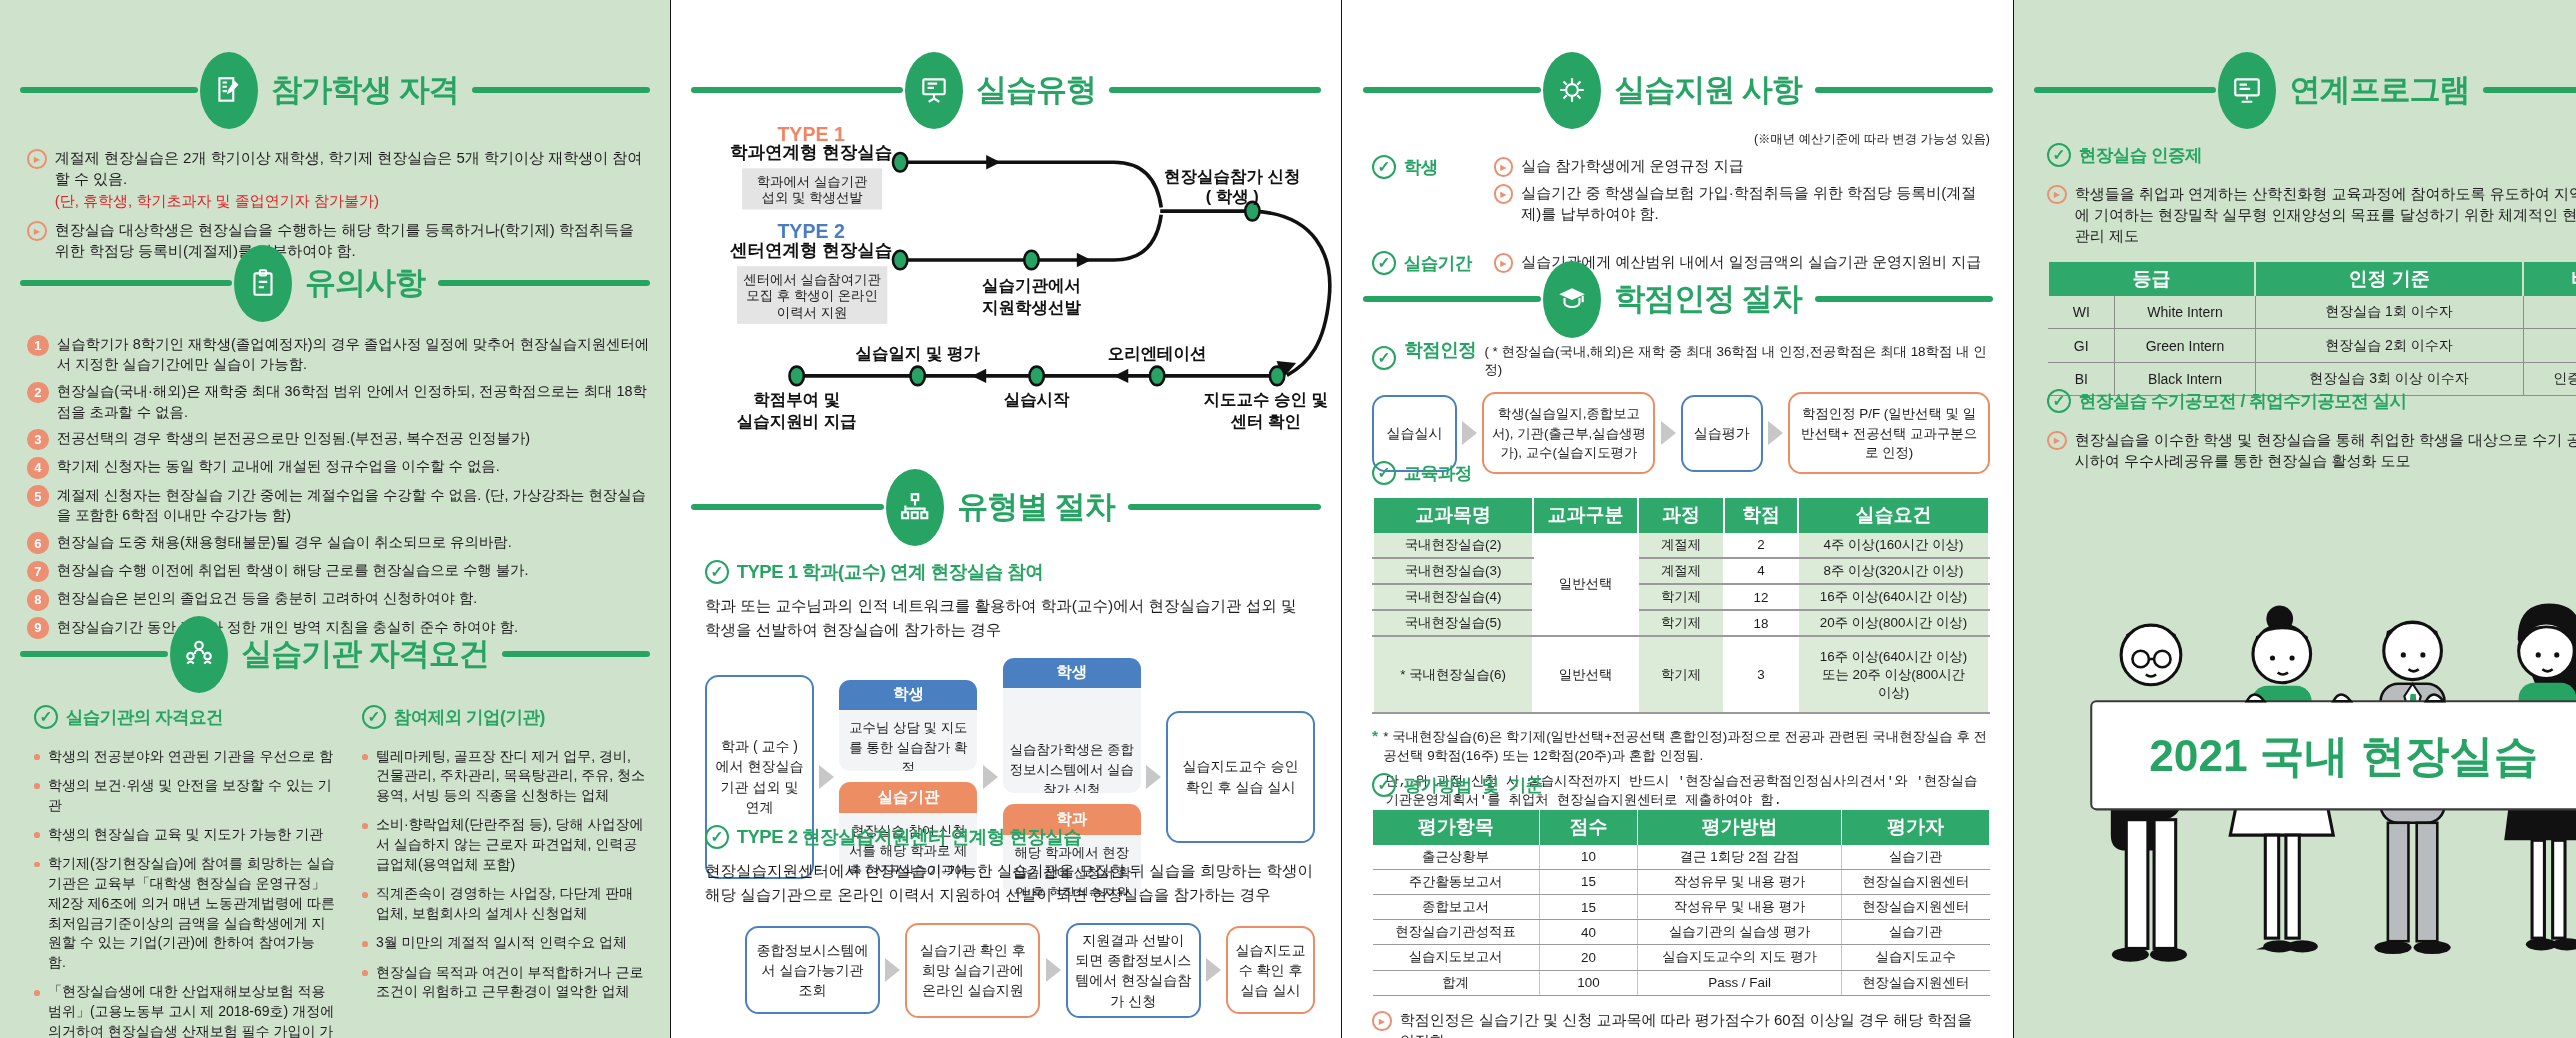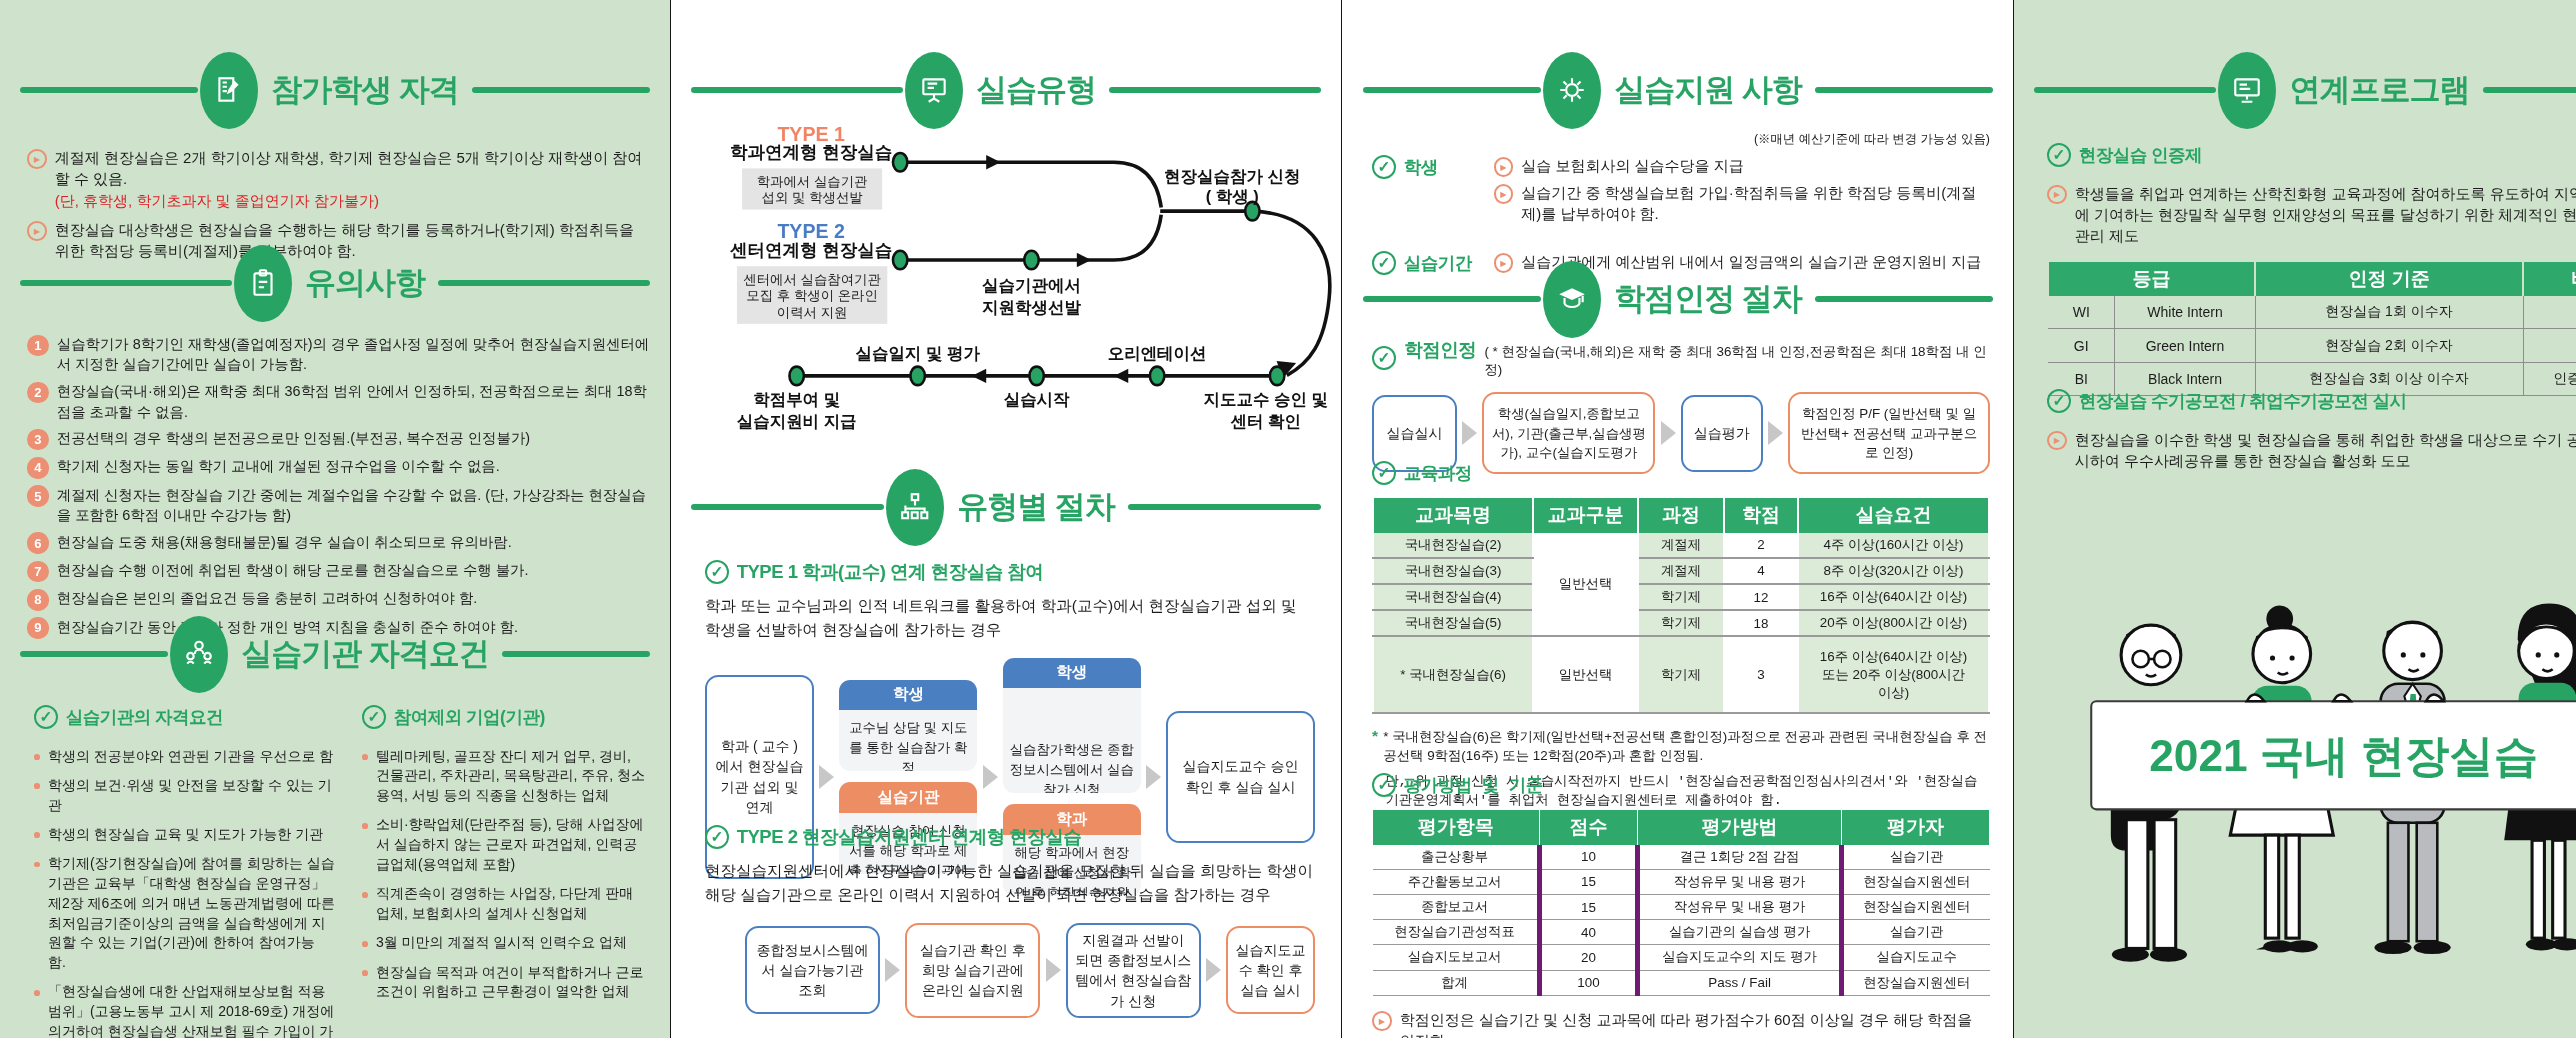--- a/index.html
+++ b/index.html
@@ -43,21 +43,21 @@
   .hh-blue{background:var(--blue);} .hh-orange{background:var(--boxorange);}
   .hb{font-size:13.4px;line-height:1.5;padding:8.2px 5.2px;}
 
   
   table{border-collapse:collapse;width:100%;}
   th{background:var(--tgreen);color:#fff;font-weight:bold;font-size:19px;padding:4.1px 2.1px;border-left:2.6px solid #fff;border-right:2.6px solid #fff;}
   td{text-align:center;vertical-align:middle;font-size:13.4px;padding:3.1px 2.1px;}
   .ktbl td{border-bottom:2.1px solid var(--gray);border-left:2.6px solid #fff;border-right:2.6px solid #fff;}
   .cg{background:var(--cellg);} .cw{background:#fff;}
   .etbl th{border-left:1.5px solid #fff;border-right:1.5px solid #fff;font-family:Liberation Mono, monospace;}
-  .etbl td{background:#fff;border-bottom:1.5px solid var(--gray);border-left:5px solid #701a75;border-right:1px solid #c4c4c4;}
+  .etbl td{background:#fff;border-bottom:1.5px solid var(--gray);border-left:1px solid #701a75;border-right:1px solid #c4c4c4;}
   .etbl tr td:first-child{border-left:none;} .etbl tr td:last-child{border-right:none;}
   .ctbl th{border-left:2.1px solid var(--panelbg);border-right:2.1px solid var(--panelbg);}
   .ctbl td{border-bottom:1.5px solid #8d8d8d;border-left:1px solid #8d8d8d;border-right:1px solid #8d8d8d;font-size:14px;padding:7.2px 2.1px;}
   .ctbl tr td:first-child{border-left:none;} .ctbl tr td:last-child{border-right:none;}
 
   .abs{position:absolute;}
   .desc{font-size:15.5px;line-height:1.55;}
   svg text{font-family:"Liberation Sans",sans-serif;}
 </style>
 </head>
@@ -367,21 +367,21 @@
 
     <div class="abs" style="top:155px;left:29px;right:23px;">
       <div style="display:flex;gap:15.5px;">
         <div class="chkt" style="width:106px;flex:none;align-items:flex-start;">
           <span class="chk">✓</span>
           <span class="gsub" style="font-size:17.5px;">학생</span>
         </div>
         <div style="flex:1;">
           <div class="item" style="margin-bottom:5.2px;">
               <span class="obul">▶</span>
-              <div class="itxt">실습 보험회사의 실습수당을 지급</div>
+              <div class="itxt">실습 참가학생에게 운영규정 지급</div>
             </div>
           <div class="item">
               <span class="obul">▶</span>
               <div class="itxt">실습기간 중 학생실습보험 가입·학점취득을 위한 학점당 등록비(계절제)를 납부하여야 함.</div>
             </div>
         </div>
       </div>
       <div style="display:flex;gap:15.5px;margin-top:18.5px;">
         <div class="chkt" style="width:106px;flex:none;align-items:flex-start;">
           <span class="chk">✓</span>

